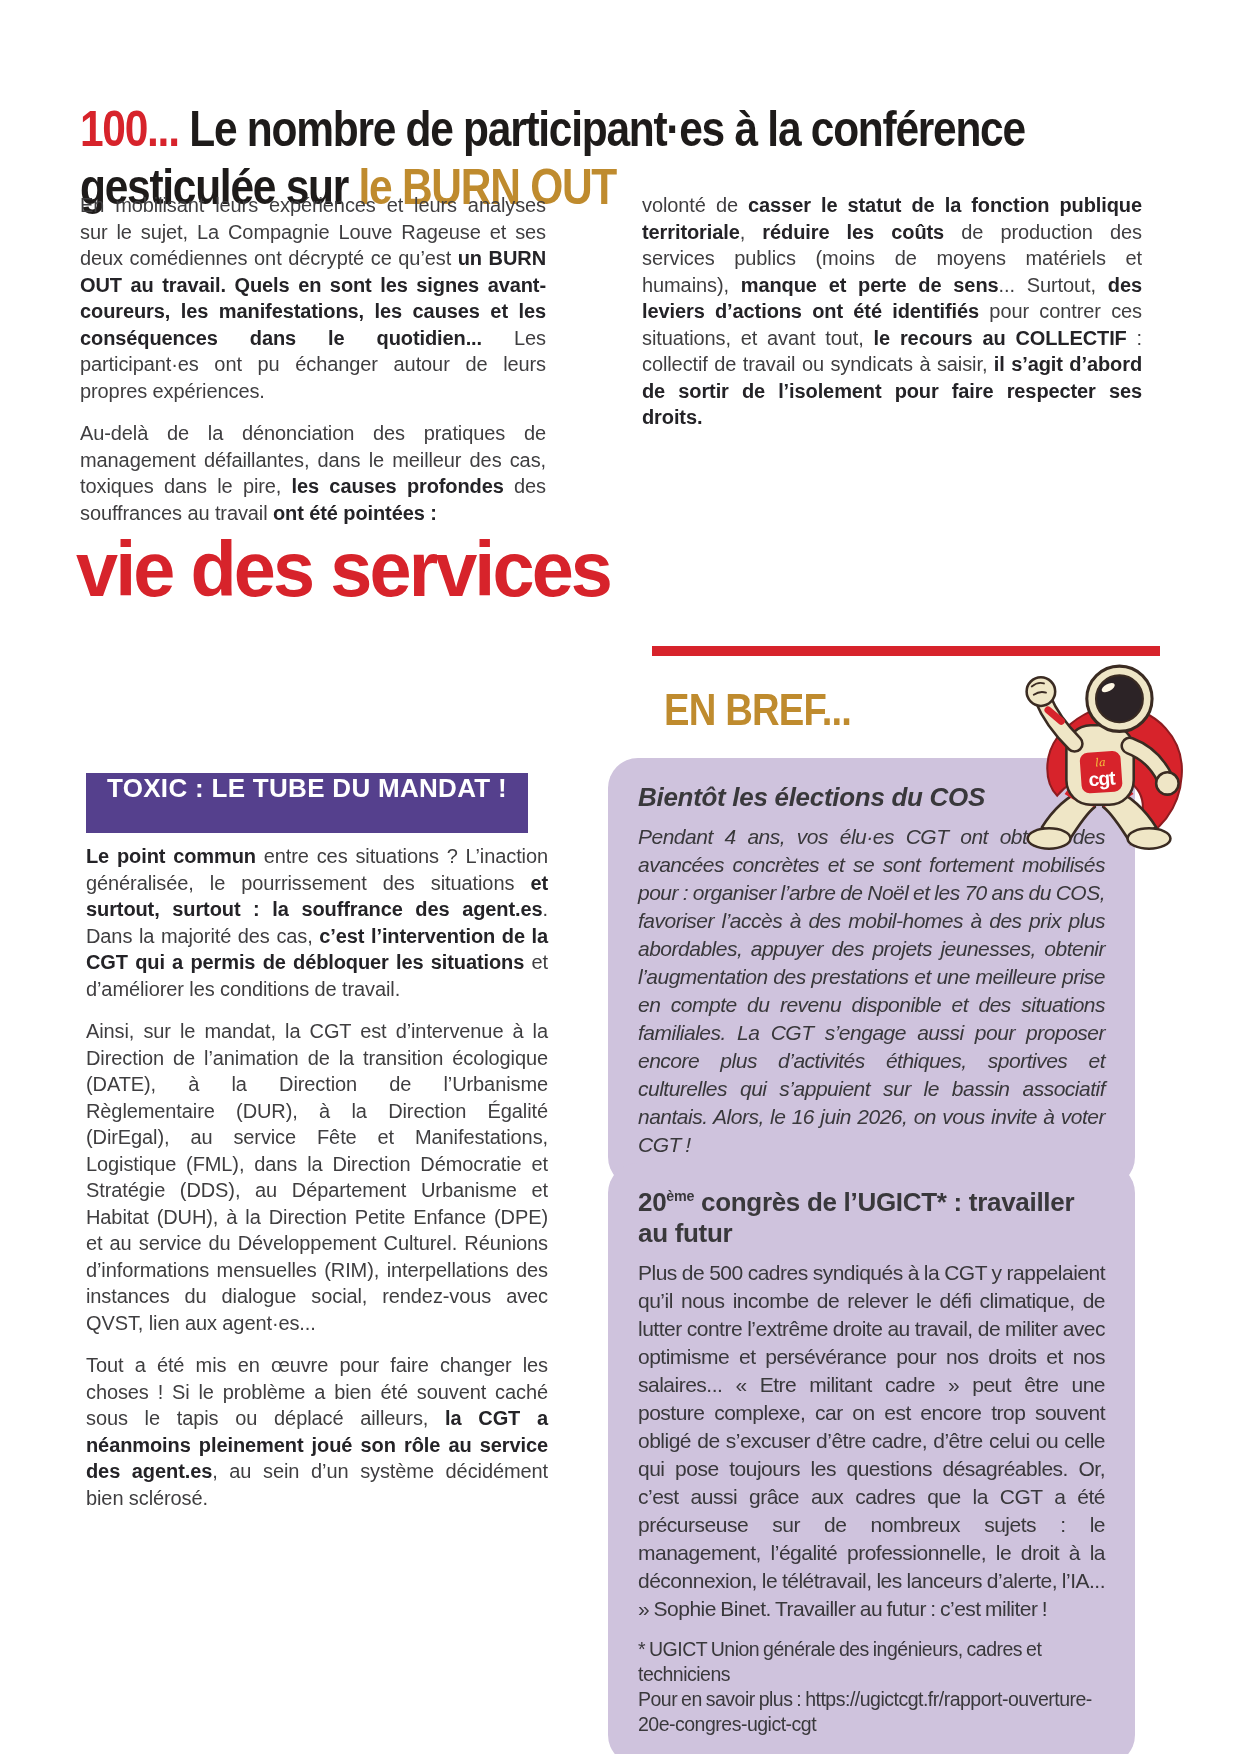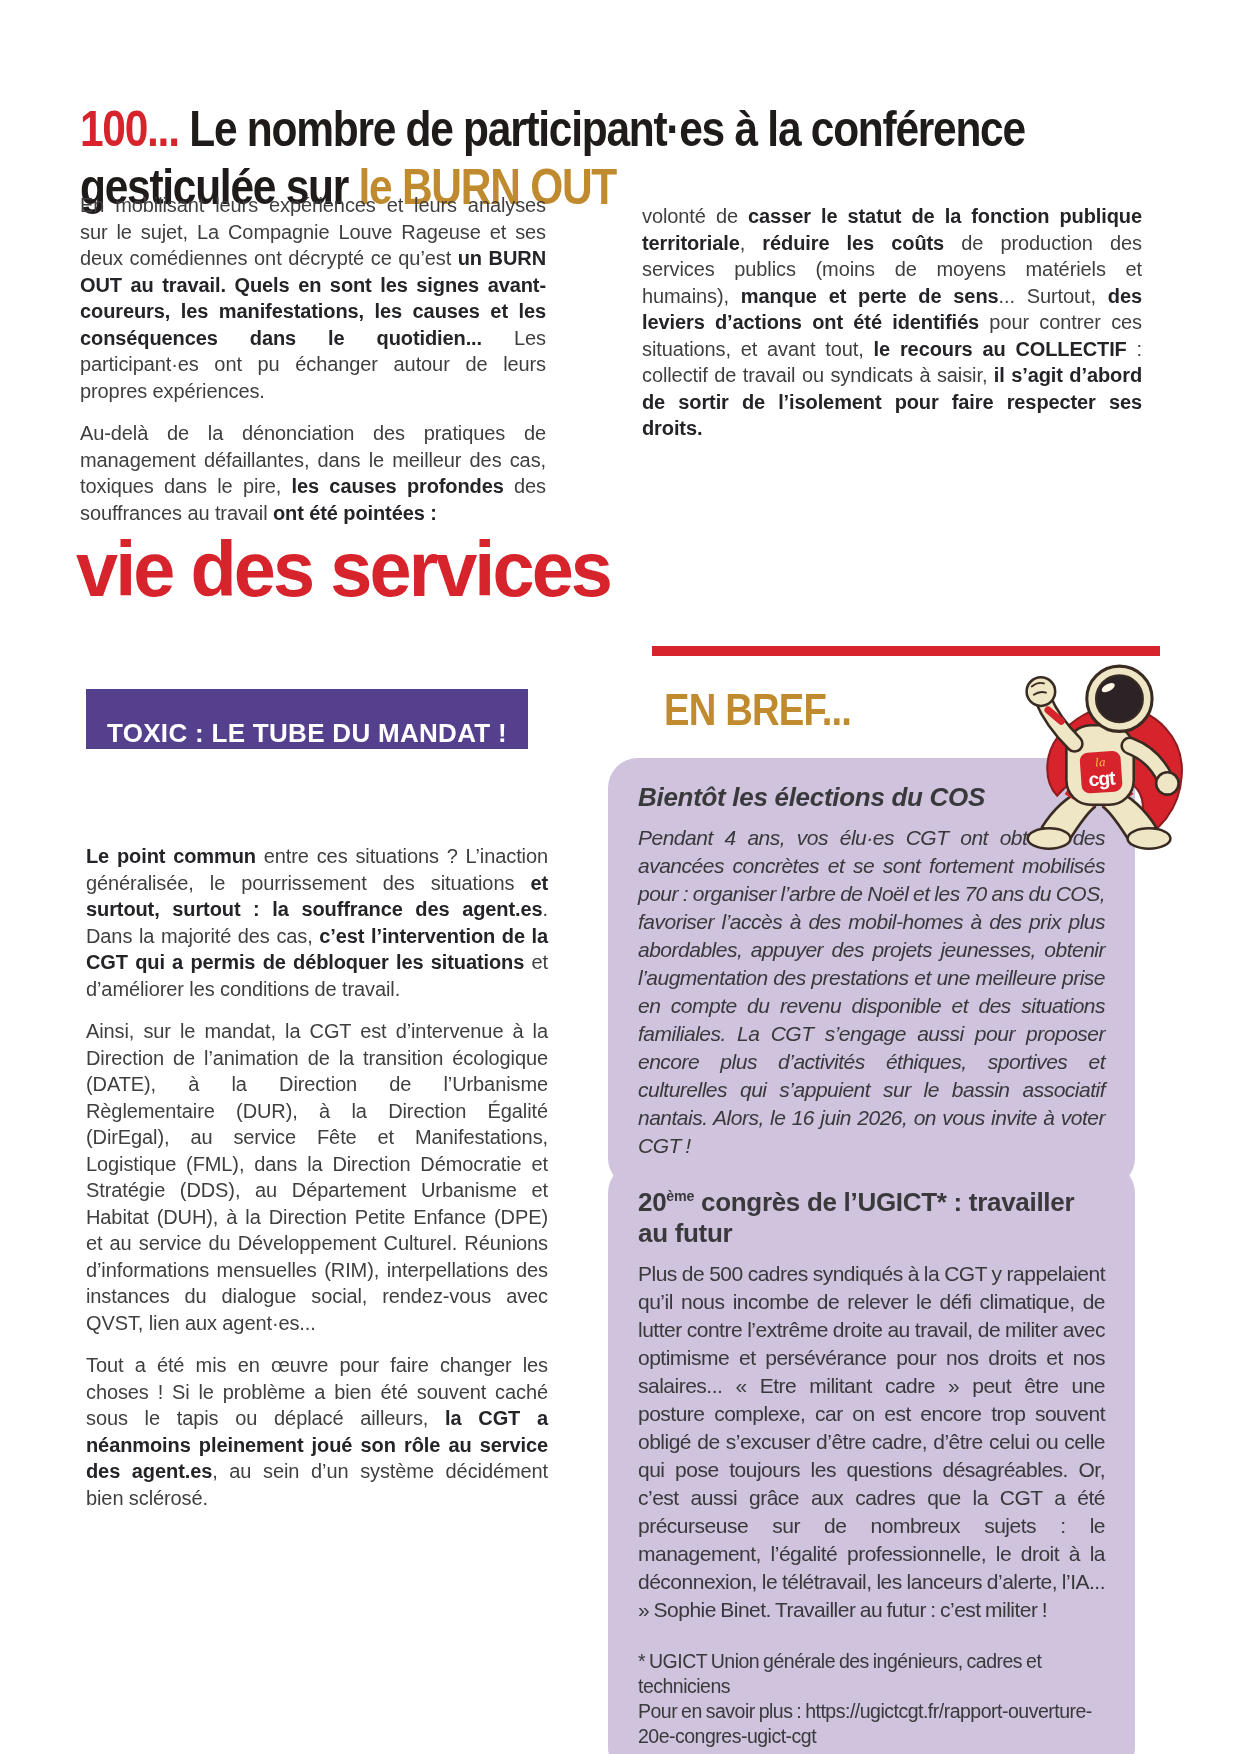--- a/index.html
+++ b/index.html
@@ -17,57 +17,57 @@
     font-size:50px;line-height:1.16;font-weight:700;color:#1e1b1a;
     letter-spacing:-1.5px;transform:scaleX(0.85);transform-origin:left top;
   }
   .intro{position:absolute;left:80px;top:192px;width:1062px;display:flex;gap:96px;justify-content:center;}
   .col-left{width:466px;}
   .col-right{width:500px;}
   .para{
     margin:0 0 16px;text-align:justify;
     font-size:20px;line-height:26.5px;color:var(--text,#3f3e40);letter-spacing:-0.1px;
   }
-  .para:last-child{margin-bottom:0;margin-top:11px;}
+  .para:last-child{margin-bottom:0;}
 
   .vds-title{
     position:absolute;left:76px;top:524px;margin:0;
     font-size:78px;font-weight:800;letter-spacing:-3px;
     color:var(--red,#d7232b);transform:scaleX(0.97);transform-origin:left top;
   }
   .vds-rule{position:absolute;left:652px;top:646px;width:508px;height:10px;background:var(--red,#d7232b);}
 
   .enbref{
     position:absolute;left:664px;top:684px;margin:0;
     font-size:45px;font-weight:700;letter-spacing:-1px;color:var(--gold,#bf8b2e);
     transform:scaleX(0.85);transform-origin:left top;
   }
 
   .toxic-banner{
-    position:absolute;left:86px;top:689px;width:442px;height:60px;
+    position:absolute;left:86px;top:773px;width:442px;height:60px;
     background:var(--purple,#55408d);color:#ffffff;
-    display:flex;align-items:flex-end;justify-content:center;
+    display:flex;align-items:flex-start;justify-content:center;
     font-size:26px;font-weight:700;letter-spacing:0.3px;
   }
   .toxic-body{position:absolute;left:86px;top:843px;width:462px;}
 
   .box{
     position:absolute;left:608px;width:527px;box-sizing:border-box;
     background:var(--lavender,#cfc3dd);border-radius:30px;padding:24px 30px 28px;
   }
   .box1{top:758px;font-style:italic;}
   .box2{top:1163px;}
   .box-title{
     margin:0 0 10px;font-size:26px;font-weight:700;color:#39383b;letter-spacing:-0.3px;
   }
   .box .para{
     font-size:21px;line-height:28px;color:#39383b;
     letter-spacing:-0.5px;word-spacing:-1px;margin-bottom:0;
   }
-  .box .footnote{margin-top:25px;font-size:19.5px;line-height:25px;text-align:left;}
+  .box .footnote{margin-top:14px;font-size:19.5px;line-height:25px;text-align:left;}
 
   .astronaut{position:absolute;left:995px;top:660px;width:204px;height:204px;z-index:5;}
 </style>
 </head>
 <body>
 
 <div class="page">
 
   <h1 class="masthead"><span class="c-red">100... </span><span>Le nombre de participant·es à la conférence</span><br><span>gesticulée sur </span><span class="c-gold">le BURN OUT</span></h1>
 

